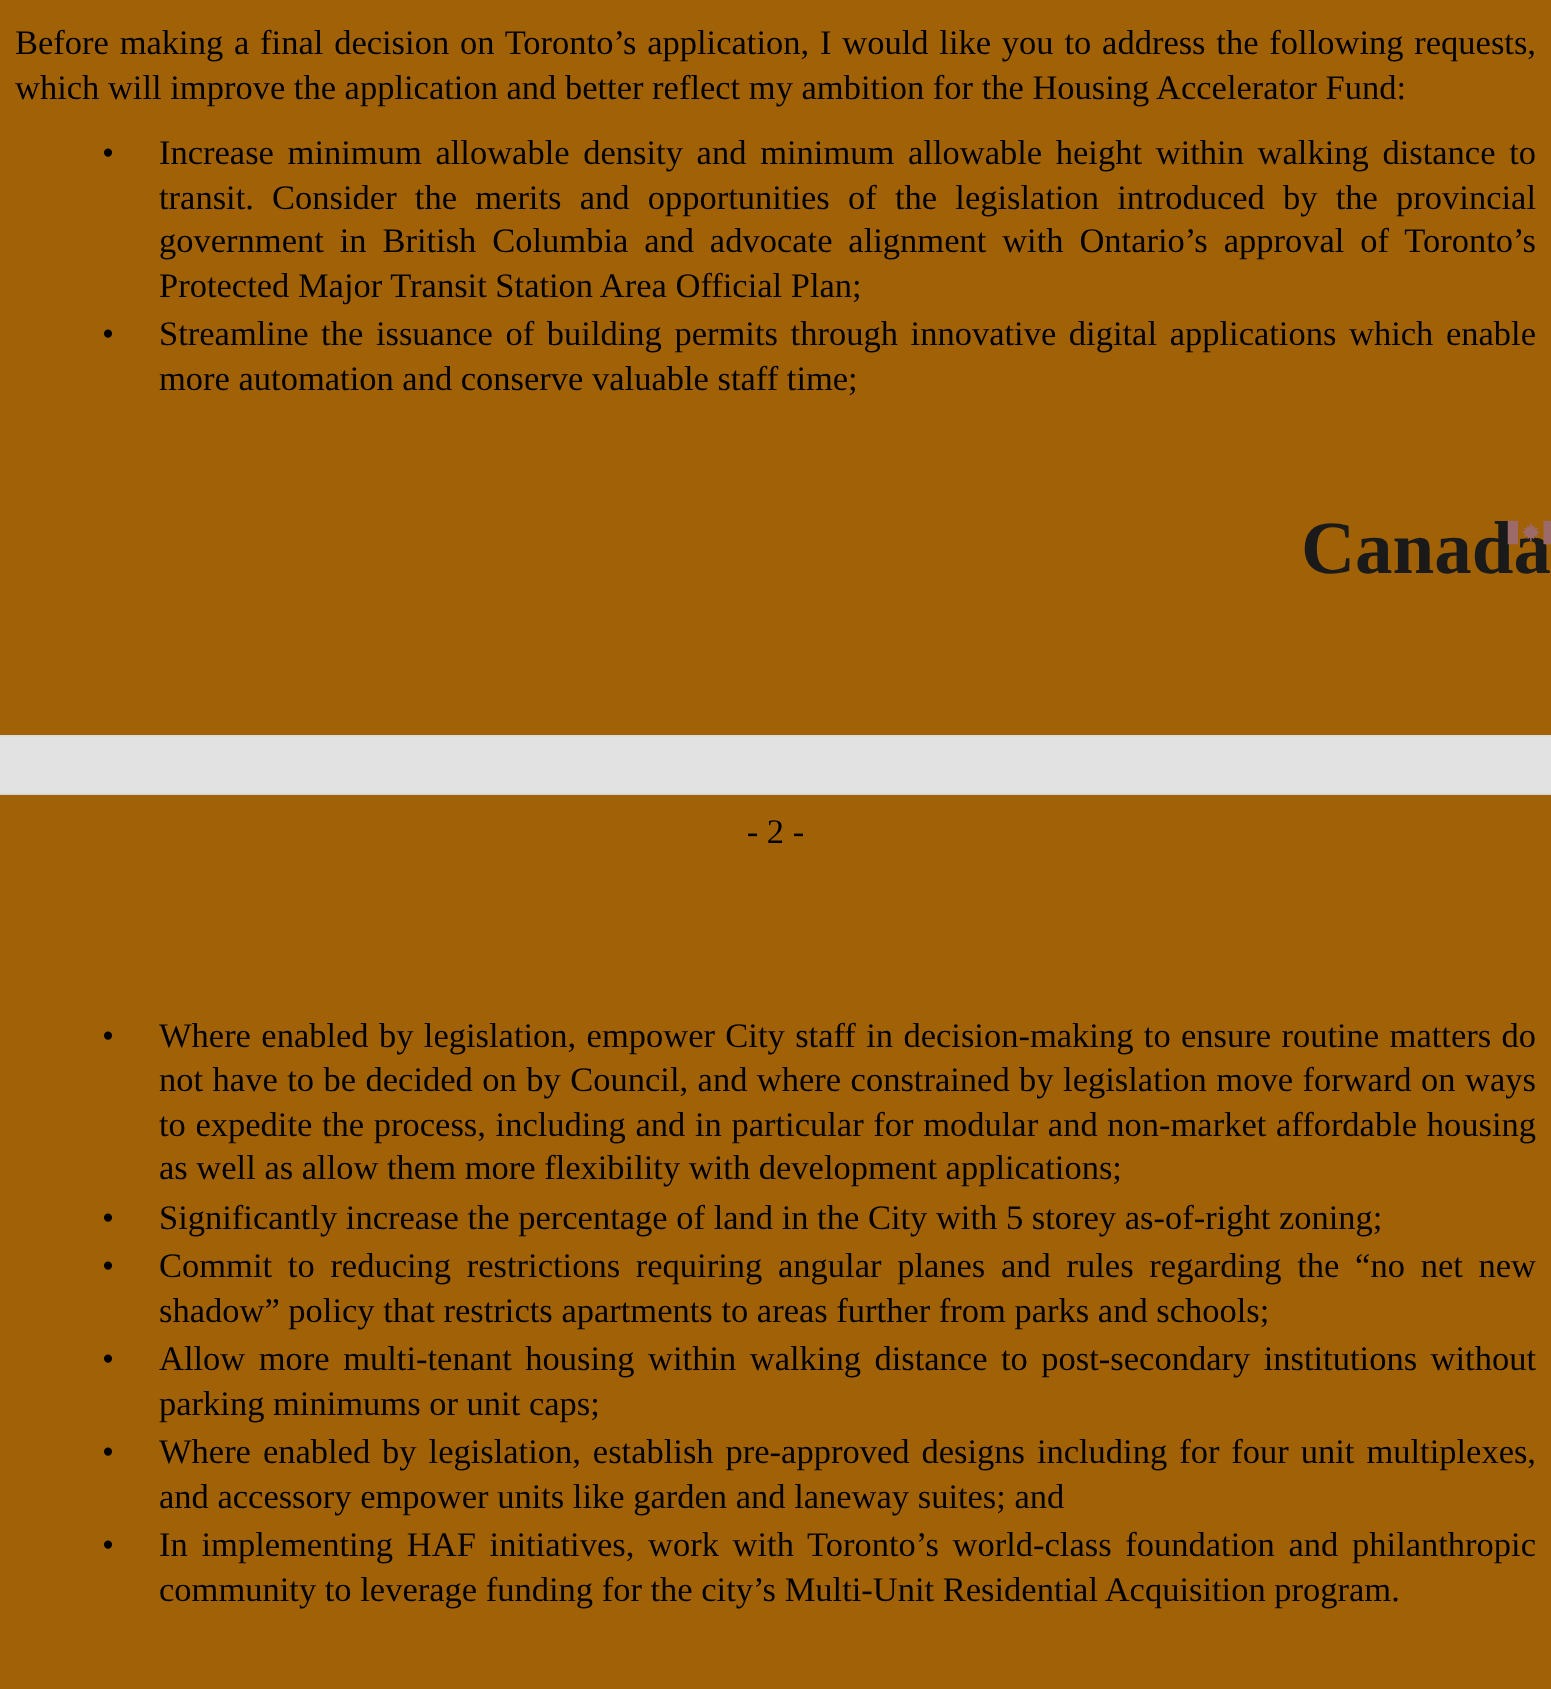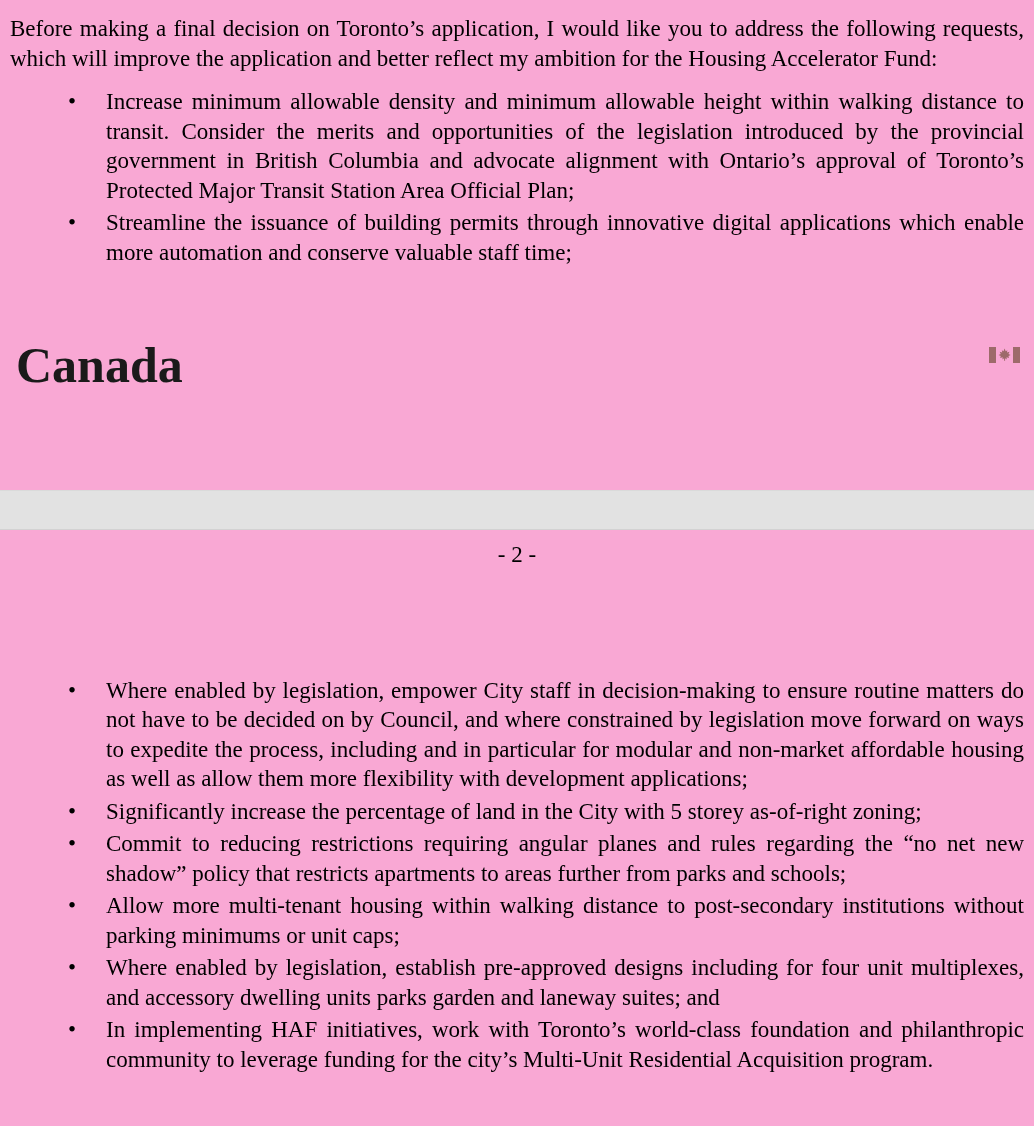--- a/index.html
+++ b/index.html
@@ -10,21 +10,21 @@
   body {
     width: 1034px;
     height: 1126px;
     font-family: "Liberation Serif", serif;
     color: #000000;
     position: relative;
     overflow: hidden;
   }
   .page {
     box-sizing: border-box;
-    background: #f9a8d4;
+    background: #a16207;
     position: relative;
   }
   .page-1 {
     height: 490px;
     padding: 14px 10px 0 10px;
   }
   .page-2 {
     height: 596px;
     padding: 10px 10px 0 10px;
   }
@@ -54,22 +54,22 @@
     line-height: 29.5px;
   }
   .bullet-text {
     flex: 1;
     text-align: justify;
   }
   .logo-row {
     position: absolute;
     top: 338px;
     left: 0;
-    right: 16px;
-    text-align: left;
+    right: 0;
+    text-align: right;
   }
   .wordmark {
     position: relative;
     display: inline-block;
     font-family: "Liberation Serif", serif;
     font-size: 50px;
     font-weight: 600;
     line-height: 1.1;
     letter-spacing: 0px;
     margin-left: 16px;
@@ -148,20 +148,20 @@
     <li>
       <span class="bullet-marker">•</span>
       <span class="bullet-text">Commit to reducing restrictions requiring angular planes and rules regarding the “no net new shadow” policy that restricts apartments to areas further from parks and schools;</span>
     </li>
     <li>
       <span class="bullet-marker">•</span>
       <span class="bullet-text">Allow more multi-tenant housing within walking distance to post-secondary institutions without parking minimums or unit caps;</span>
     </li>
     <li>
       <span class="bullet-marker">•</span>
-      <span class="bullet-text">Where enabled by legislation, establish pre-approved designs including for four unit multiplexes, and accessory dwelling units parks garden and laneway suites; and</span>
+      <span class="bullet-text">Where enabled by legislation, establish pre-approved designs including for four unit multiplexes, and accessory empower units like garden and laneway suites; and</span>
     </li>
     <li>
       <span class="bullet-marker">•</span>
       <span class="bullet-text">In implementing HAF initiatives, work with Toronto’s world-class foundation and philanthropic community to leverage funding for the city’s Multi-Unit Residential Acquisition program.</span>
     </li>
   </ul>
 </section>
 
 </body></html>

